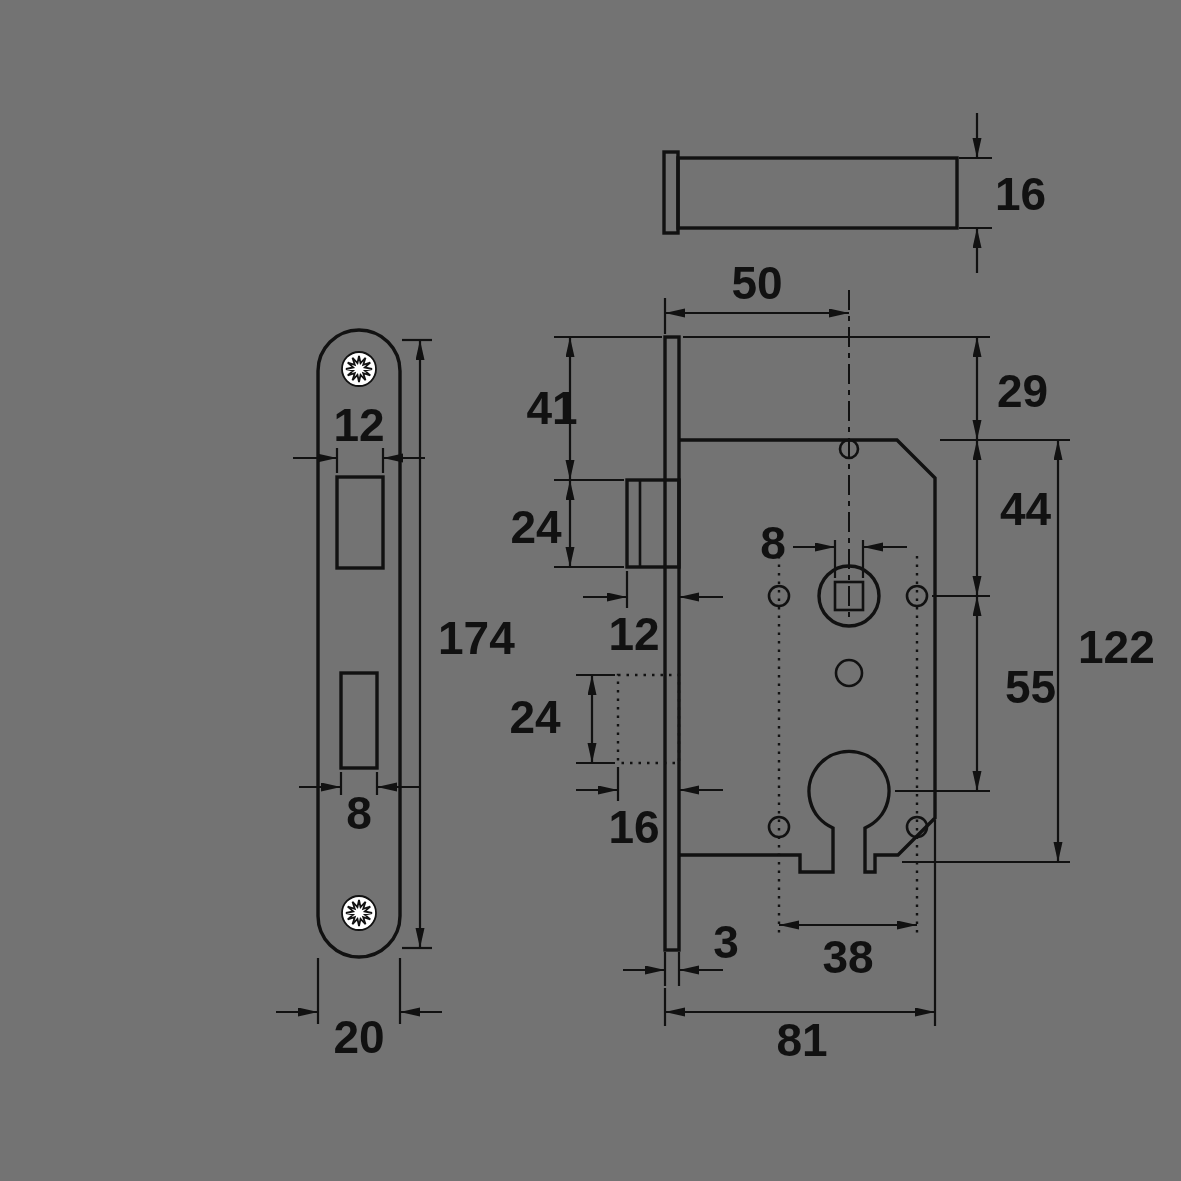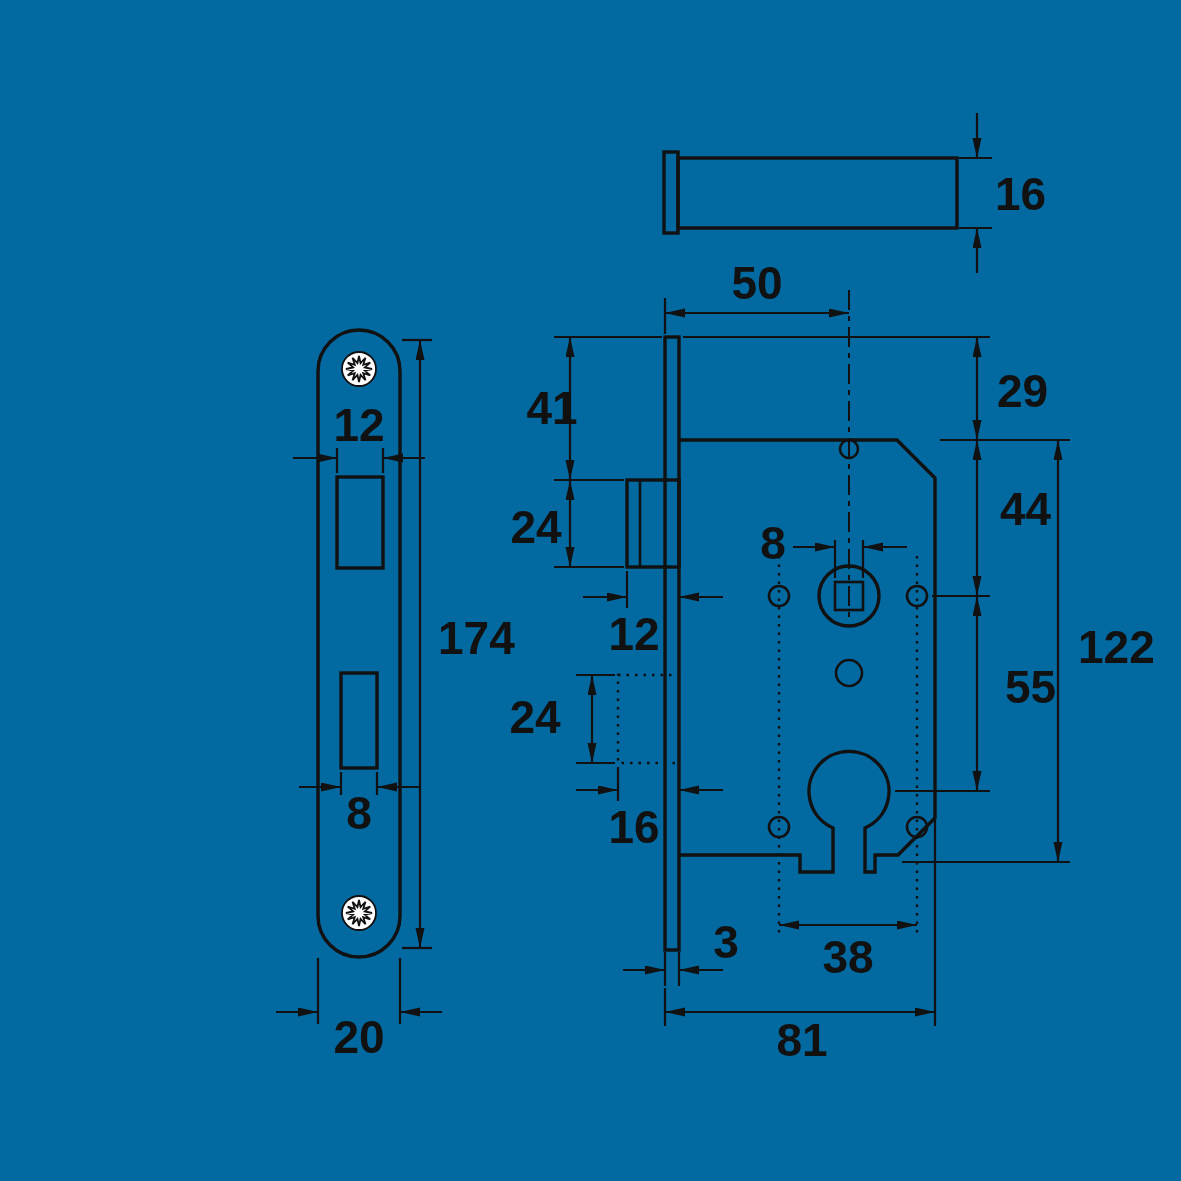--- a/index.html
+++ b/index.html
@@ -1,16 +1,16 @@
 <!DOCTYPE html>
 <html><head>
 <meta charset="utf-8">
 <style>
   html,body{margin:0;padding:0;background:#ffffff;}
-  .stage{position:relative;width:1181px;height:1181px;background:#0369a1;overflow:hidden;}
+  .stage{position:relative;width:1181px;height:1181px;background:#737373;overflow:hidden;}
   svg{display:block;}
   .outline{fill:none;stroke:#111111;stroke-width:3.4;stroke-linejoin:miter;}
   .outline-thin{fill:none;stroke:#111111;stroke-width:2.6;}
   .dim{stroke:#111111;stroke-width:2.2;fill:none;}
   .ext{stroke:#111111;stroke-width:2.2;fill:none;}
   .dotted{stroke:#111111;stroke-width:2.4;fill:none;stroke-dasharray:2.5 6;}
   .centerline{stroke:#111111;stroke-width:2;fill:none;stroke-dasharray:20 6 5 6;}
   .dimtext{font-family:"Liberation Sans","DejaVu Sans",sans-serif;font-weight:bold;font-size:46px;fill:#111111;}
   .torx{fill:#ffffff;stroke:#111111;stroke-width:1.8;}
 </style>

